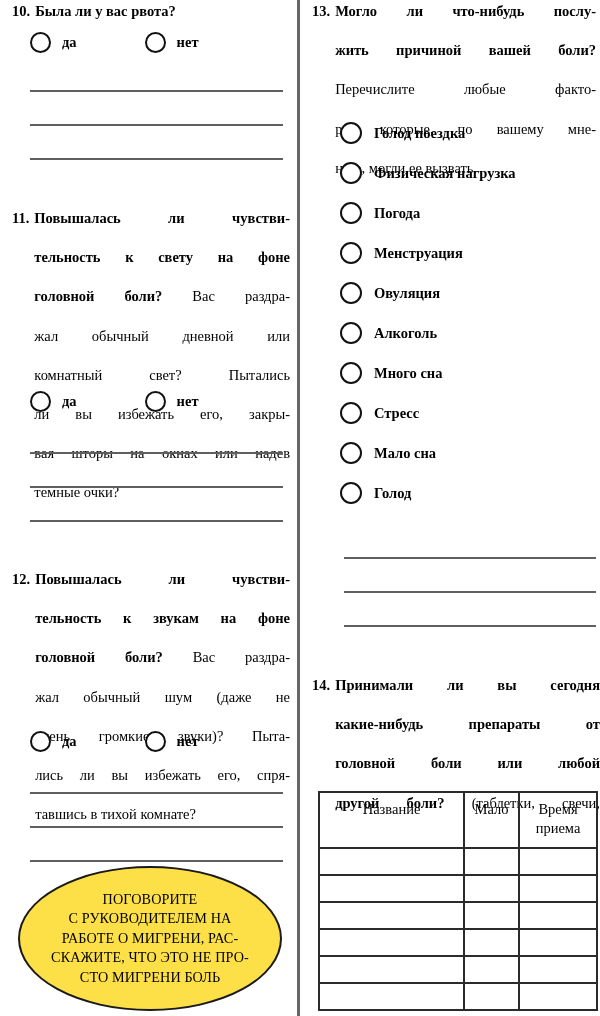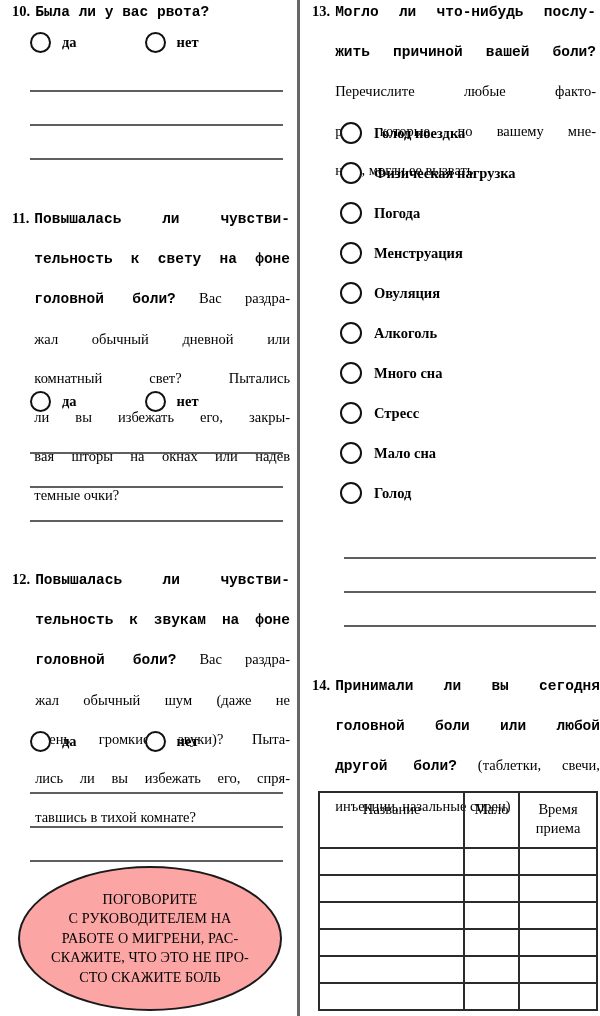--- a/index.html
+++ b/index.html
@@ -51,21 +51,21 @@
     white-space: nowrap;
   }
   .qtext {
     flex: 1 1 auto;
     font-size: 14.5px;
     line-height: 19.6px;
     text-align: justify;
     text-justify: inter-word;
     hyphens: manual;
   }
-  .qtext b { font-weight: bold; font-family: Liberation Mono, monospace; }
+  .qtext b { font-weight: bold; }
 
   
   .jline {
     display: block;
     text-align: justify;
   }
   .jline::after {
     content: "";
     display: inline-block;
     width: 100%;
@@ -142,21 +142,21 @@
 
   
   .oval {
     position: absolute;
     display: flex;
     align-items: center;
     justify-content: center;
     border: 2px solid #1a1a1a;
     border-radius: 50%;
     box-sizing: border-box;
-    background: #fca5a5;
+    background: #fde047;
   }
   .ovaltext {
     text-align: center;
     font-size: 14.2px;
     line-height: 19.5px;
     letter-spacing: 0.1px;
     padding: 0 6px;
   }
   .ovaltext span { display: block; white-space: nowrap; }
 </style>
@@ -259,21 +259,21 @@
       <div class="rule" style="margin-top:32px;"></div>
       <div class="rule" style="margin-top:32px;"></div>
     </div>
 
     <div class="oval" style="left:18px; top:866px; width:264px; height:145px;">
       <div class="ovaltext">
         <span>ПОГОВОРИТЕ</span>
         <span>С РУКОВОДИТЕЛЕМ НА</span>
         <span>РАБОТЕ О МИГРЕНИ, РАС-</span>
         <span>СКАЖИТЕ, ЧТО ЭТО НЕ ПРО-</span>
-        <span>СТО СКАЖИТЕ БОЛЬ</span>
+        <span>СТО МИГРЕНИ БОЛЬ</span>
       </div>
     </div>
 
   </div>
 
   <div class="col col-right">
 
     <div class="qblock" style="left:6px; top:2px; width:284px;">
       <div class="qrow">
         <div class="qnum">13.</div>
@@ -334,23 +334,23 @@
       <div class="rule"></div>
       <div class="rule" style="margin-top:32px;"></div>
       <div class="rule" style="margin-top:32px;"></div>
     </div>
 
     <div class="qblock" style="left:6px; top:676px; width:288px;">
       <div class="qrow">
         <div class="qnum">14.</div>
         <div class="qtext">
           <span class="jline"><b>Принимали ли вы сегодня</b></span>
+          <span class="jline"><b>какие-нибудь препараты от</b></span>
           <span class="jline"><b>головной боли или любой</b></span>
           <span class="jline"><b>другой боли?</b><span> (таблетки, свечи,</span></span>
-          <span class="jlast"><span>инъекции, назальные спреи)</span></span>
         </div>
       </div>
     </div>
 
     <table class="mtable" style="left:12px; top:791px; width:278px;">
       <colgroup>
         <col style="width:145px;">
         <col style="width:55px;">
         <col style="width:78px;">
       </colgroup>

